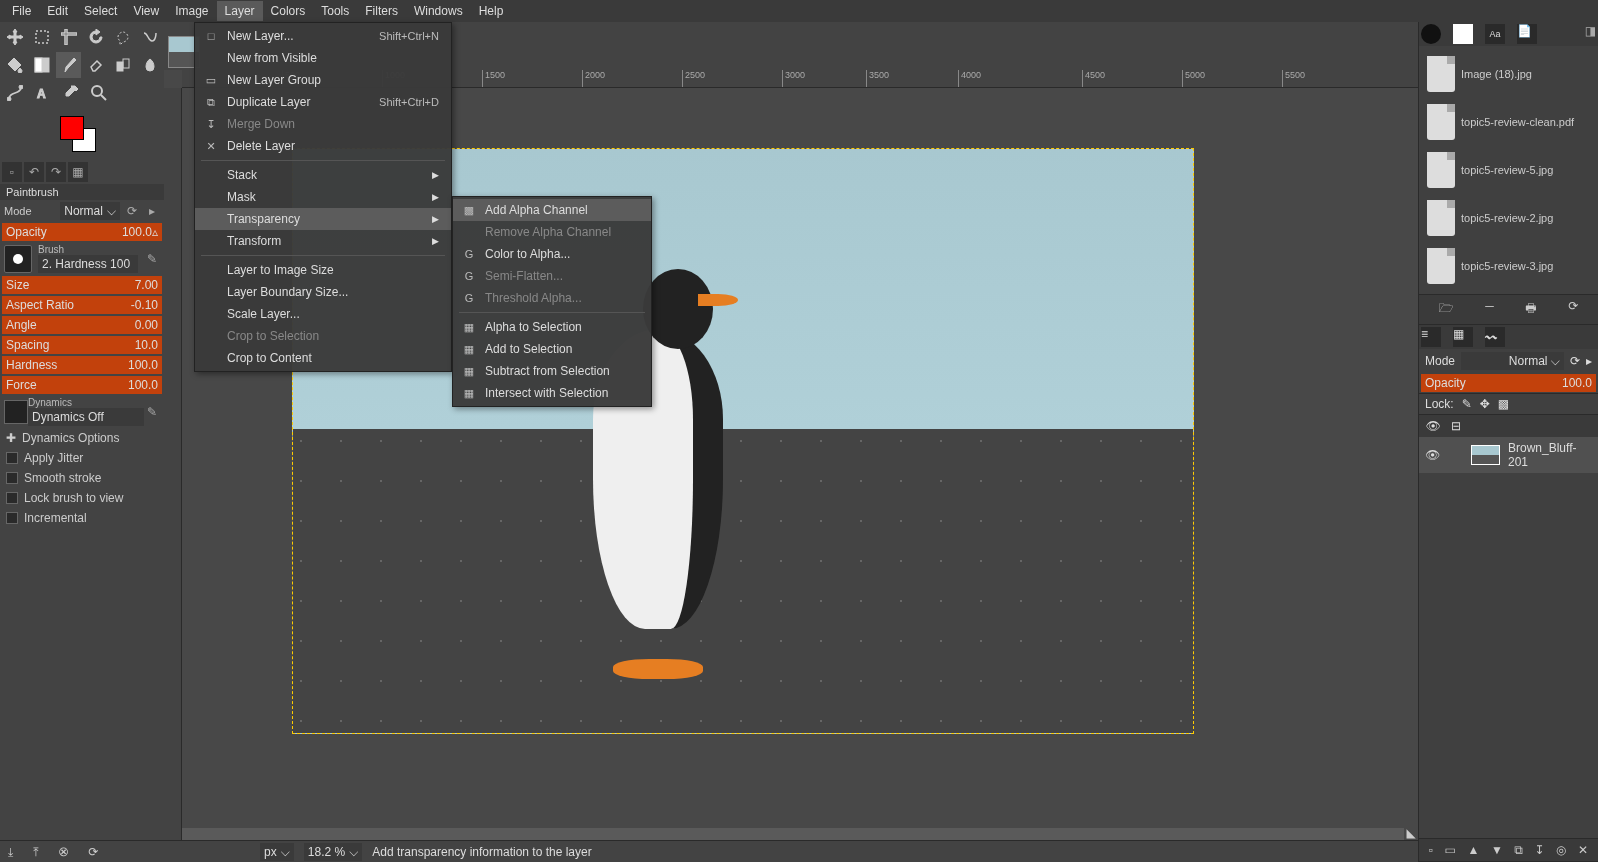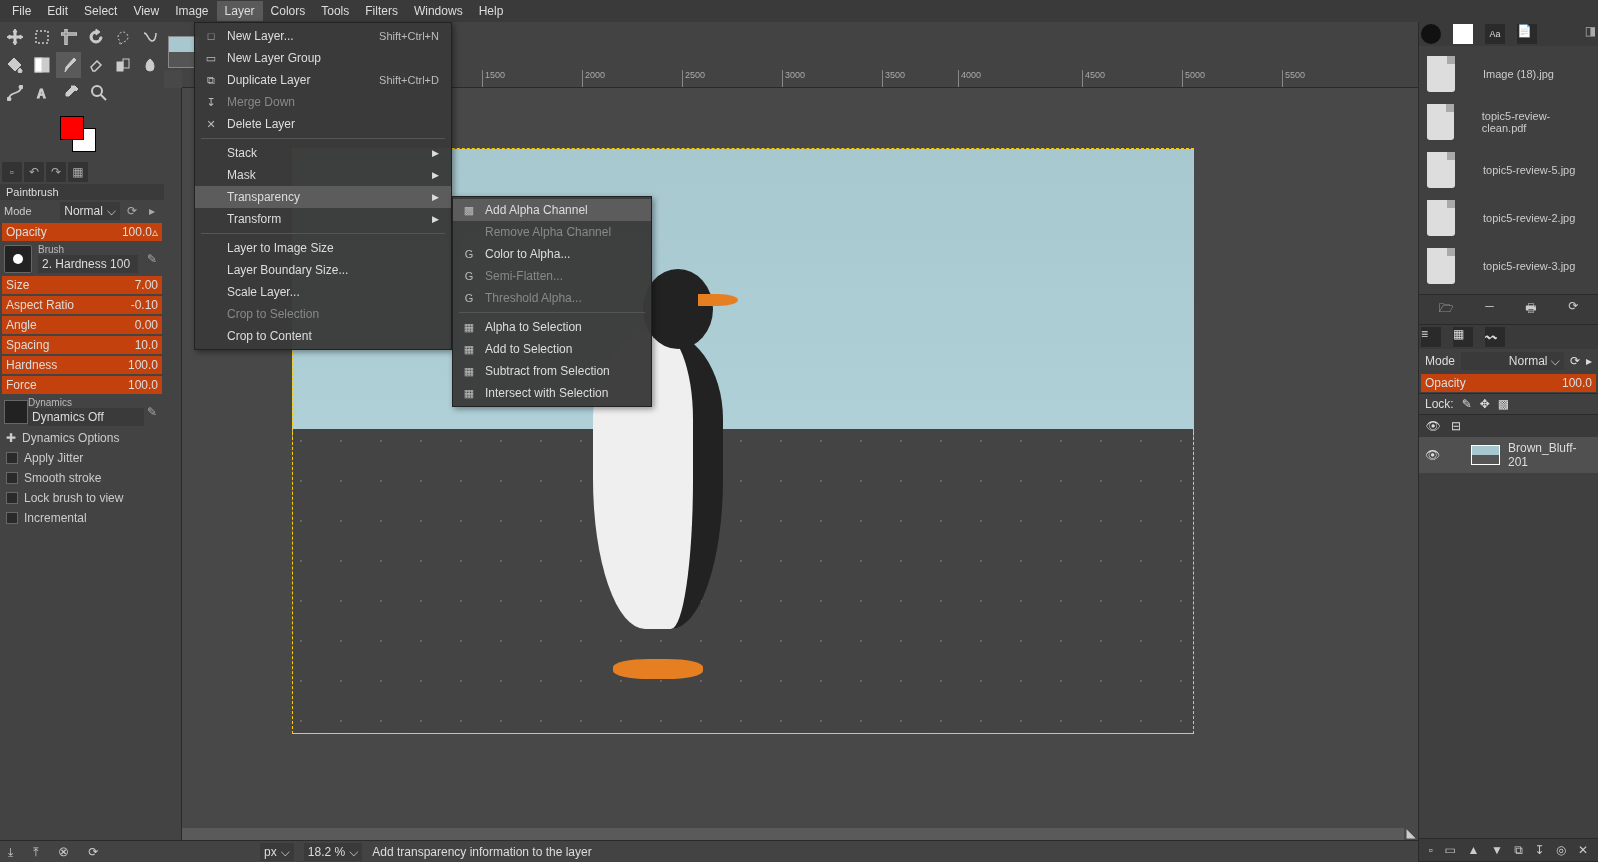--- a/index.html
+++ b/index.html
@@ -36,21 +36,21 @@
 .penguin { position: absolute; left: 260px; top: 80px; width: 180px; height: 440px; }
 .penguin .body { position: absolute; left: 40px; top: 100px; width: 130px; height: 300px; background: #efefef; border-radius: 50% 50% 40% 40% / 30% 30% 50% 50%; border-right: 30px solid #222; }
 .penguin .head { position: absolute; left: 90px; top: 40px; width: 70px; height: 80px; background: #222; border-radius: 50%; }
 .penguin .beak { position: absolute; left: 145px; top: 65px; width: 40px; height: 12px; background: #e67e22; border-radius: 0 50% 50% 0; }
 .penguin .feet { position: absolute; left: 60px; bottom: -10px; width: 90px; height: 20px; background: #e67e22; border-radius: 40%; }
 .statusbar { height: 22px; background: #434343; display: flex; align-items: center; padding: 0 6px; gap: 10px; font-size: 11px; border-top: 1px solid #2a2a2a; }
 .right-col { width: 180px; background: #404040; display: flex; flex-direction: column; border-left: 1px solid #2a2a2a; }
 .right-tabs { display: flex; gap: 12px; padding: 2px; background: #3a3a3a; }
 .right-tabs .tab { width: 20px; height: 20px; background: #2a2a2a; }
 .file-list { padding: 4px; }
-.file-item { display: flex; align-items: center; gap: 28px; padding: 6px 4px; cursor: pointer; }
+.file-item { display: flex; align-items: center; gap: 6px; padding: 6px 4px; cursor: pointer; }
 .file-icon { width: 28px; height: 36px; background: #ddd; border-radius: 0 3px 3px 3px; position: relative; }
 .file-icon::before { content: ""; position: absolute; top: 0; right: 0; width: 8px; height: 8px; background: #aaa; }
 .file-name { font-size: 11px; color: #ccc; }
 .panel-iconrow { display: flex; justify-content: space-around; padding: 4px; border-top: 1px solid #2a2a2a; border-bottom: 1px solid #2a2a2a; background: #3a3a3a; }
 .panel-iconrow span { color: #ccc; cursor: pointer; }
 .layer-panel { flex: 1; display: flex; flex-direction: column; }
 .layer-mode-row { display: flex; align-items: center; padding: 3px 6px; gap: 6px; font-size: 11px; }
 .layer-mode-row .sel { flex: 1; text-align: right; background: #3a3a3a; padding: 2px 4px; }
 .lock-row { display: flex; gap: 8px; padding: 3px 6px; font-size: 11px; border-top: 1px solid #2a2a2a; border-bottom: 1px solid #2a2a2a; }
 .layer-item { display: flex; align-items: center; gap: 8px; padding: 4px 6px; background: #505050; }
@@ -92,20 +92,24 @@
     <span class="item">Help</span>
   </div>
 
 <div class="menu layer-menu" id="layer-menu">
     <div class="mitem">
       <span class="micon">□</span>
       <span class="mlabel">New Layer...</span>
       <span class="maccel">Shift+Ctrl+N</span>
     </div>
     <div class="mitem">
+      <span class="micon"></span>
+      <span class="mlabel">New from Visible</span>
+    </div>
+    <div class="mitem">
       <span class="micon">▭</span>
       <span class="mlabel">New Layer Group</span>
     </div>
     <div class="mitem">
       <span class="micon">⧉</span>
       <span class="mlabel">Duplicate Layer</span>
       <span class="maccel">Shift+Ctrl+D</span>
     </div>
     <div class="mitem disabled">
       <span class="micon">↧</span>
@@ -397,21 +401,21 @@
     <div style="height:48px;background:#434343;display:flex;align-items:flex-end;padding-left:4px">
       <div style="width:32px;height:32px;background:linear-gradient(#a8c8d0 50%,#555 50%);border:1px solid #888;margin-bottom:2px"></div>
     </div>
     <div class="ruler-h" id="ruler-h">
         <span class="ruler-tick" style="left: 100px;">500</span>
         <span class="ruler-tick" style="left: 200px;">1000</span>
         <span class="ruler-tick" style="left: 300px;">1500</span>
         <span class="ruler-tick" style="left: 400px;">2000</span>
         <span class="ruler-tick" style="left: 500px;">2500</span>
         <span class="ruler-tick" style="left: 600px;">3000</span>
-        <span class="ruler-tick" style="left: 700px;">3500</span>
+        <span class="ruler-tick" style="left: 684px;">3500</span>
         <span class="ruler-tick" style="left: 776px;">4000</span>
         <span class="ruler-tick" style="left: 900px; text-align: right;">4500</span>
         <span class="ruler-tick" style="left: 1000px;">5000</span>
         <span class="ruler-tick" style="left: 1100px;">5500</span>
       </div>
     <div class="canvas-body">
       <div class="ruler-v"></div>
       <div class="canvas-viewport">
         <div class="image-canvas">
           <div class="rock-area"></div>

